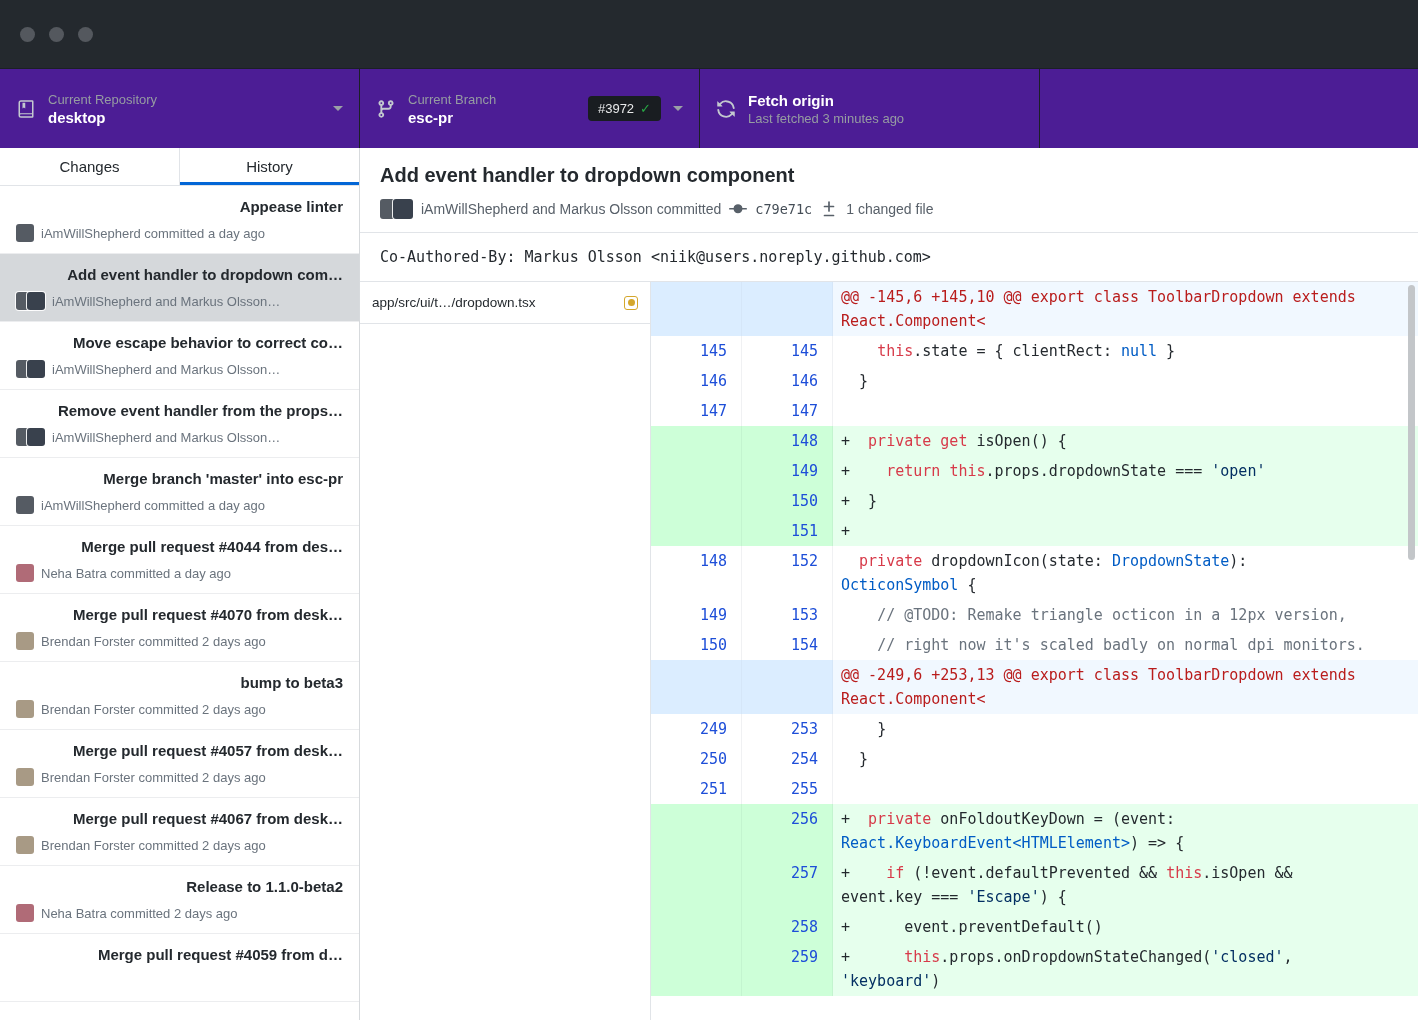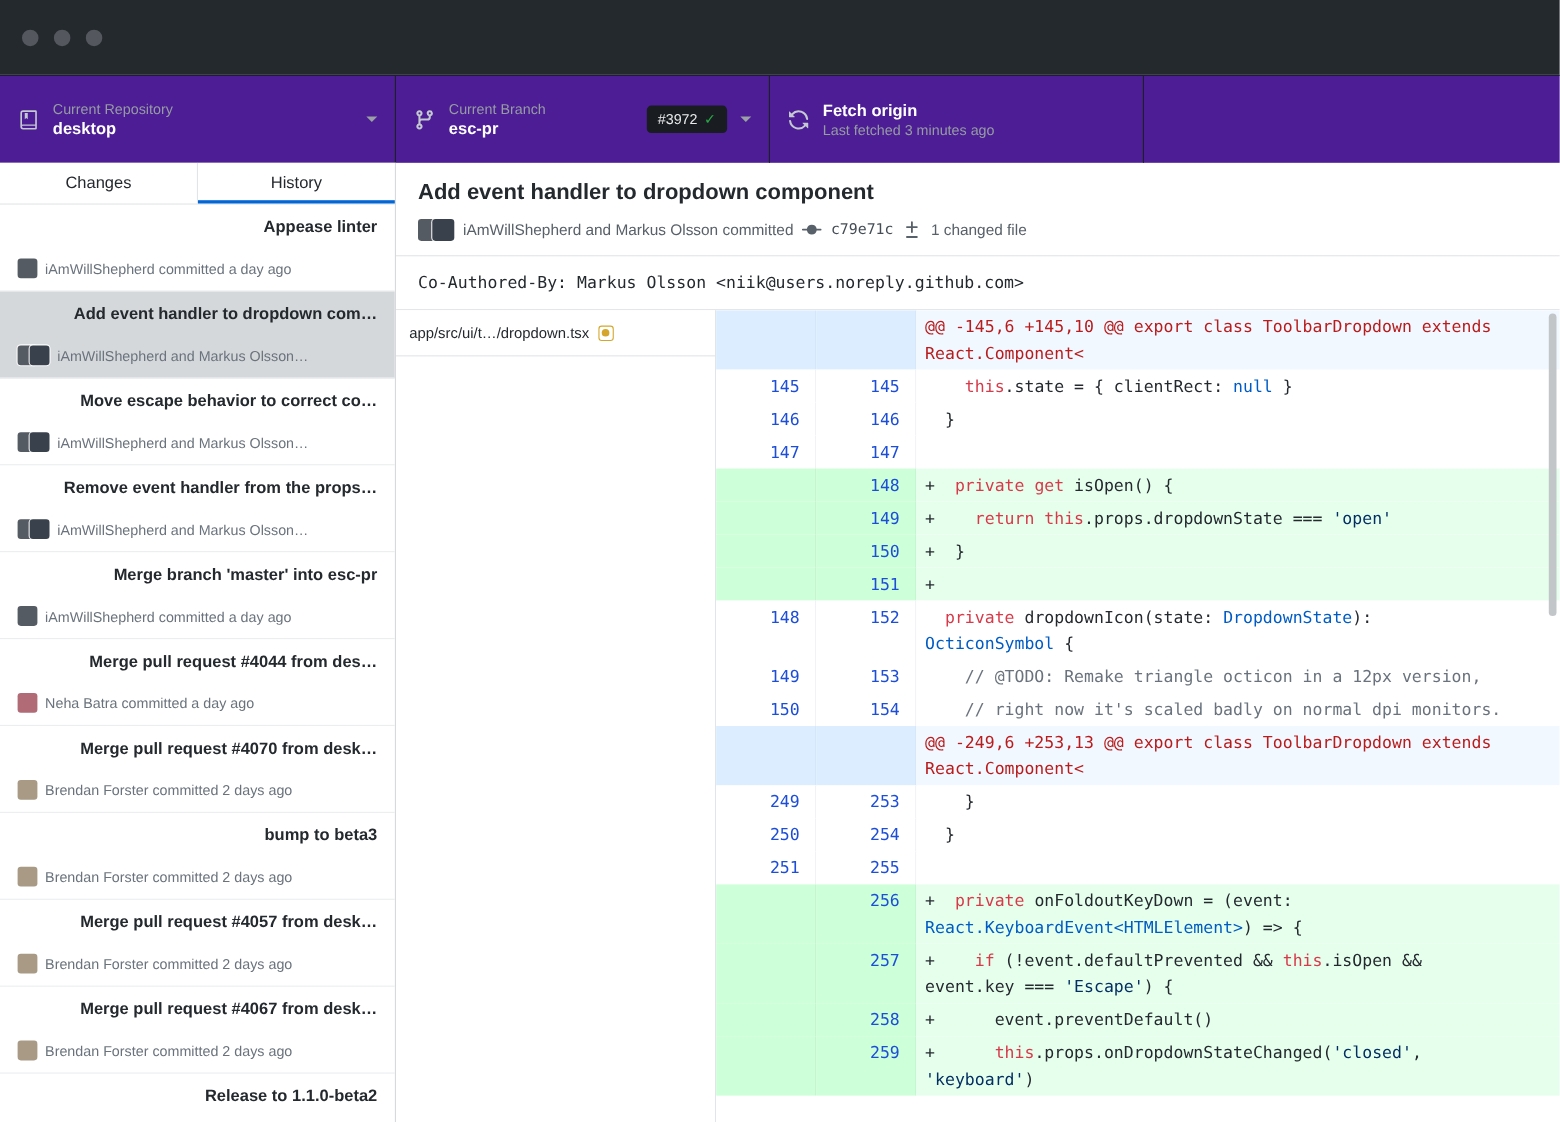--- a/index.html
+++ b/index.html
@@ -36,39 +36,39 @@
   .sidebar{width:360px;flex:none;border-right:1px solid #d7dadd;display:flex;flex-direction:column;overflow:hidden;background:#fff;}
   .tabs{height:38px;flex:none;display:flex;border-bottom:1px solid #e1e4e8;}
   .tab{flex:1;display:flex;align-items:center;justify-content:center;font-size:15px;color:#24292e;position:relative;cursor:default;}
   .tab+.tab{border-left:1px solid #e1e4e8;}
   .tab.active::after{content:"";position:absolute;left:0;right:0;bottom:0;height:3px;background:var(--accent);}
 
   .commit-list{flex:1;overflow:hidden;}
   .commit{padding:11px 16px;border-bottom:1px solid #ecedef;text-align:right;}
   .commit.selected{background:var(--selection);}
   .commit-title{font-size:15px;font-weight:700;color:#24292e;line-height:20px;white-space:nowrap;overflow:hidden;}
-  .commit-meta{margin-top:18px;display:flex;align-items:center;gap:7px;height:18px;}
+  .commit-meta{margin-top:7px;display:flex;align-items:center;gap:7px;height:18px;}
   .avatars{display:flex;flex:none;align-items:center;}
   .avatar{width:18px;height:18px;border-radius:3px;flex:none;box-shadow:0 0 0 1px rgba(255,255,255,.9);}
   .avatar+.avatar{margin-left:-7px;}
   .meta-text{font-size:13px;color:#6a737d;white-space:nowrap;overflow:hidden;}
 
   .main{flex:1;min-width:0;display:flex;flex-direction:column;}
   .commit-summary{padding:14px 20px 13px;border-bottom:1px solid #e1e4e8;}
   .cs-title{font-size:20px;font-weight:700;line-height:26px;}
   .cs-meta{margin-top:11px;display:flex;align-items:center;gap:8px;color:#586069;font-size:14px;}
   .cs-meta .avatar{width:20px;height:20px;}
   .cs-sha{font-family:"DejaVu Sans Mono",monospace;font-size:13.5px;color:#444d56;}
   .meta-icon{width:18px;height:18px;fill:#586069;flex:none;}
   .commit-desc{padding:15px 20px;font-family:"DejaVu Sans Mono",monospace;font-size:15px;color:#24292e;
                border-bottom:1px solid #e1e4e8;white-space:nowrap;overflow:hidden;}
 
   .diff-wrap{flex:1;display:flex;min-height:0;}
   .file-col{width:291px;flex:none;border-right:1px solid #e1e4e8;background:#fff;}
-  .file-row{height:42px;border-bottom:1px solid #e1e4e8;display:flex;align-items:center;justify-content:flex-start;padding:0 12px;}
+  .file-row{height:42px;border-bottom:1px solid #e1e4e8;display:flex;align-items:center;justify-content:space-between;padding:0 12px;}
   .file-name{font-size:13.5px;color:#24292e;white-space:nowrap;overflow:hidden;}
   .status-icon{width:14px;height:14px;border:1px solid var(--modified);border-radius:3px;position:relative;flex:none;margin-left:8px;}
   .status-icon::after{content:"";position:absolute;left:50%;top:50%;width:7px;height:7px;margin:-3.5px 0 0 -3.5px;
                       border-radius:50%;background:var(--modified);}
 
   .diff{flex:1;min-width:0;position:relative;overflow:hidden;font-family:"DejaVu Sans Mono",monospace;font-size:15px;background:#fff;}
   .drow{display:flex;align-items:stretch;}
   .g{width:91px;flex:none;text-align:right;padding:3px 14px 3px 0;line-height:24px;color:#1d4ed8;
      border-right:1px solid #f0f1f3;background:#fff;}
   .dcode{flex:1;min-width:0;padding:3px 48px 3px 8px;line-height:24px;color:#24292e;

